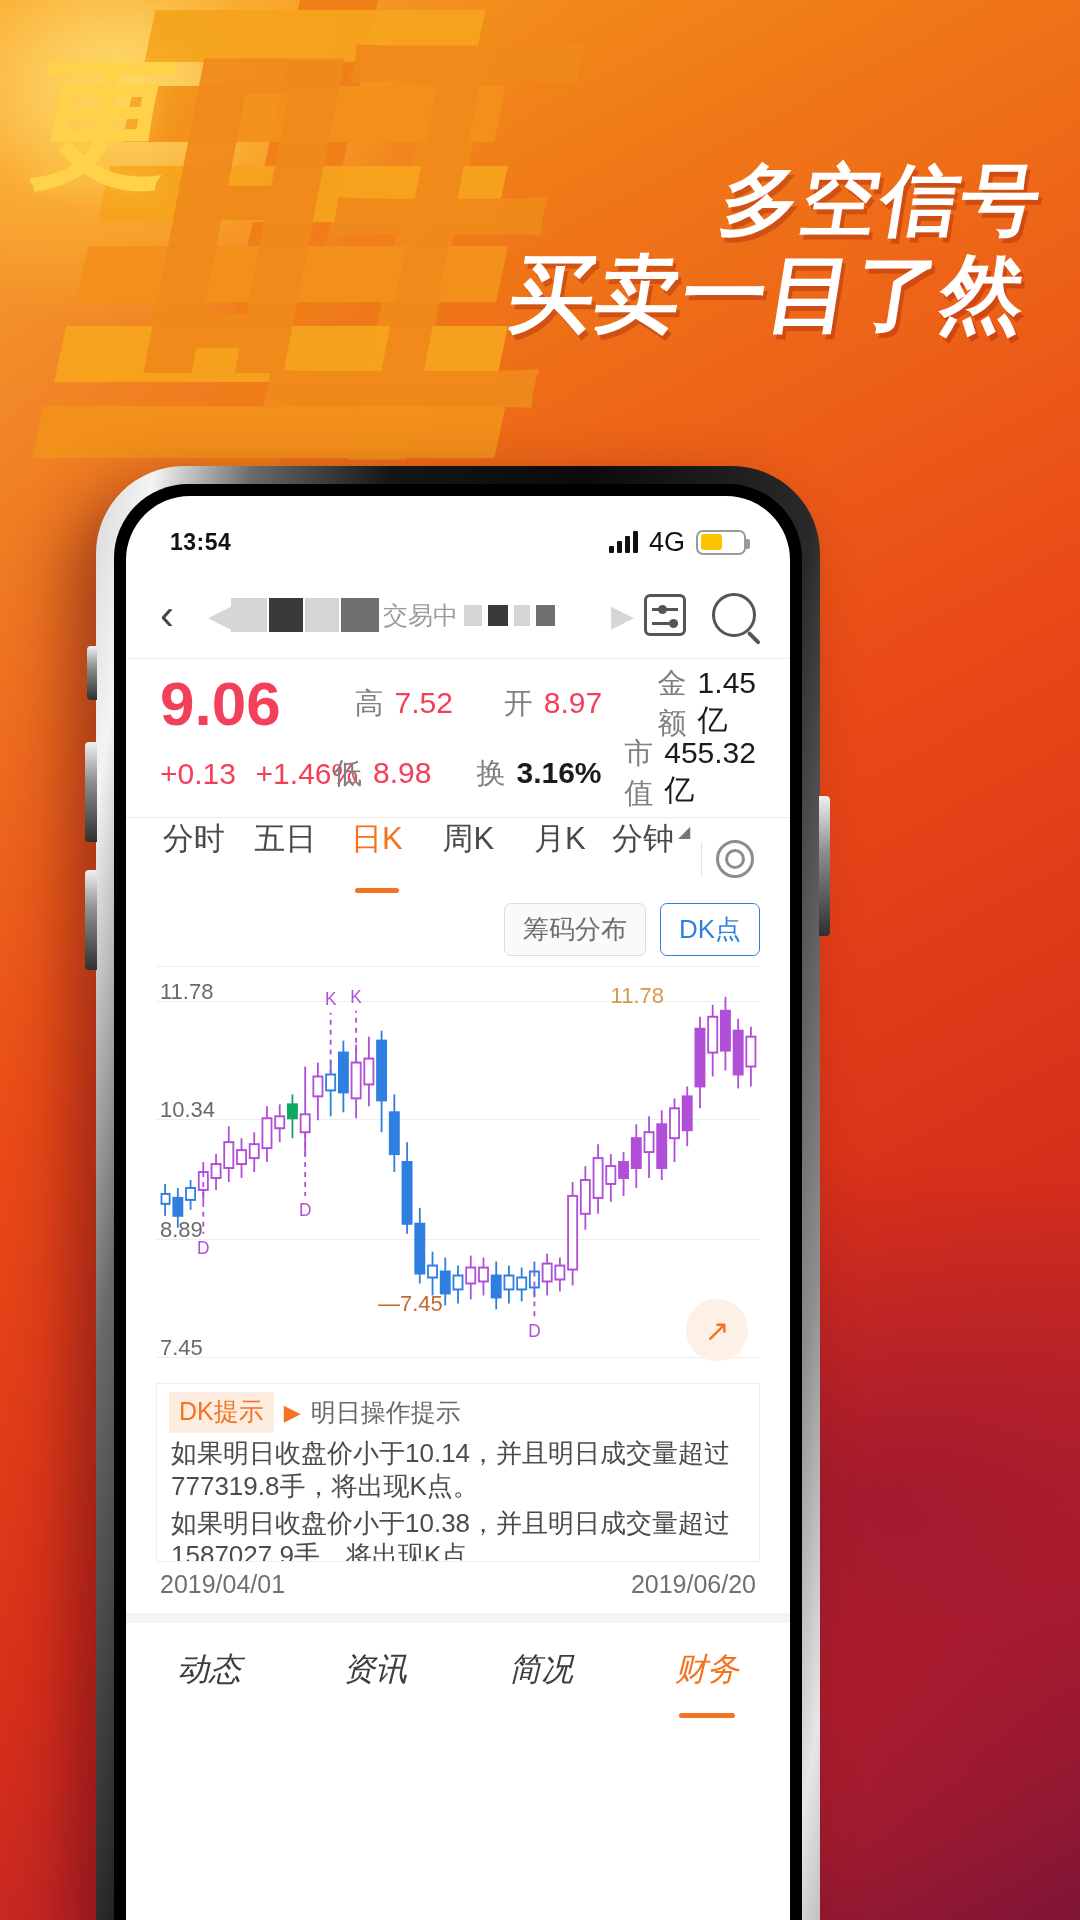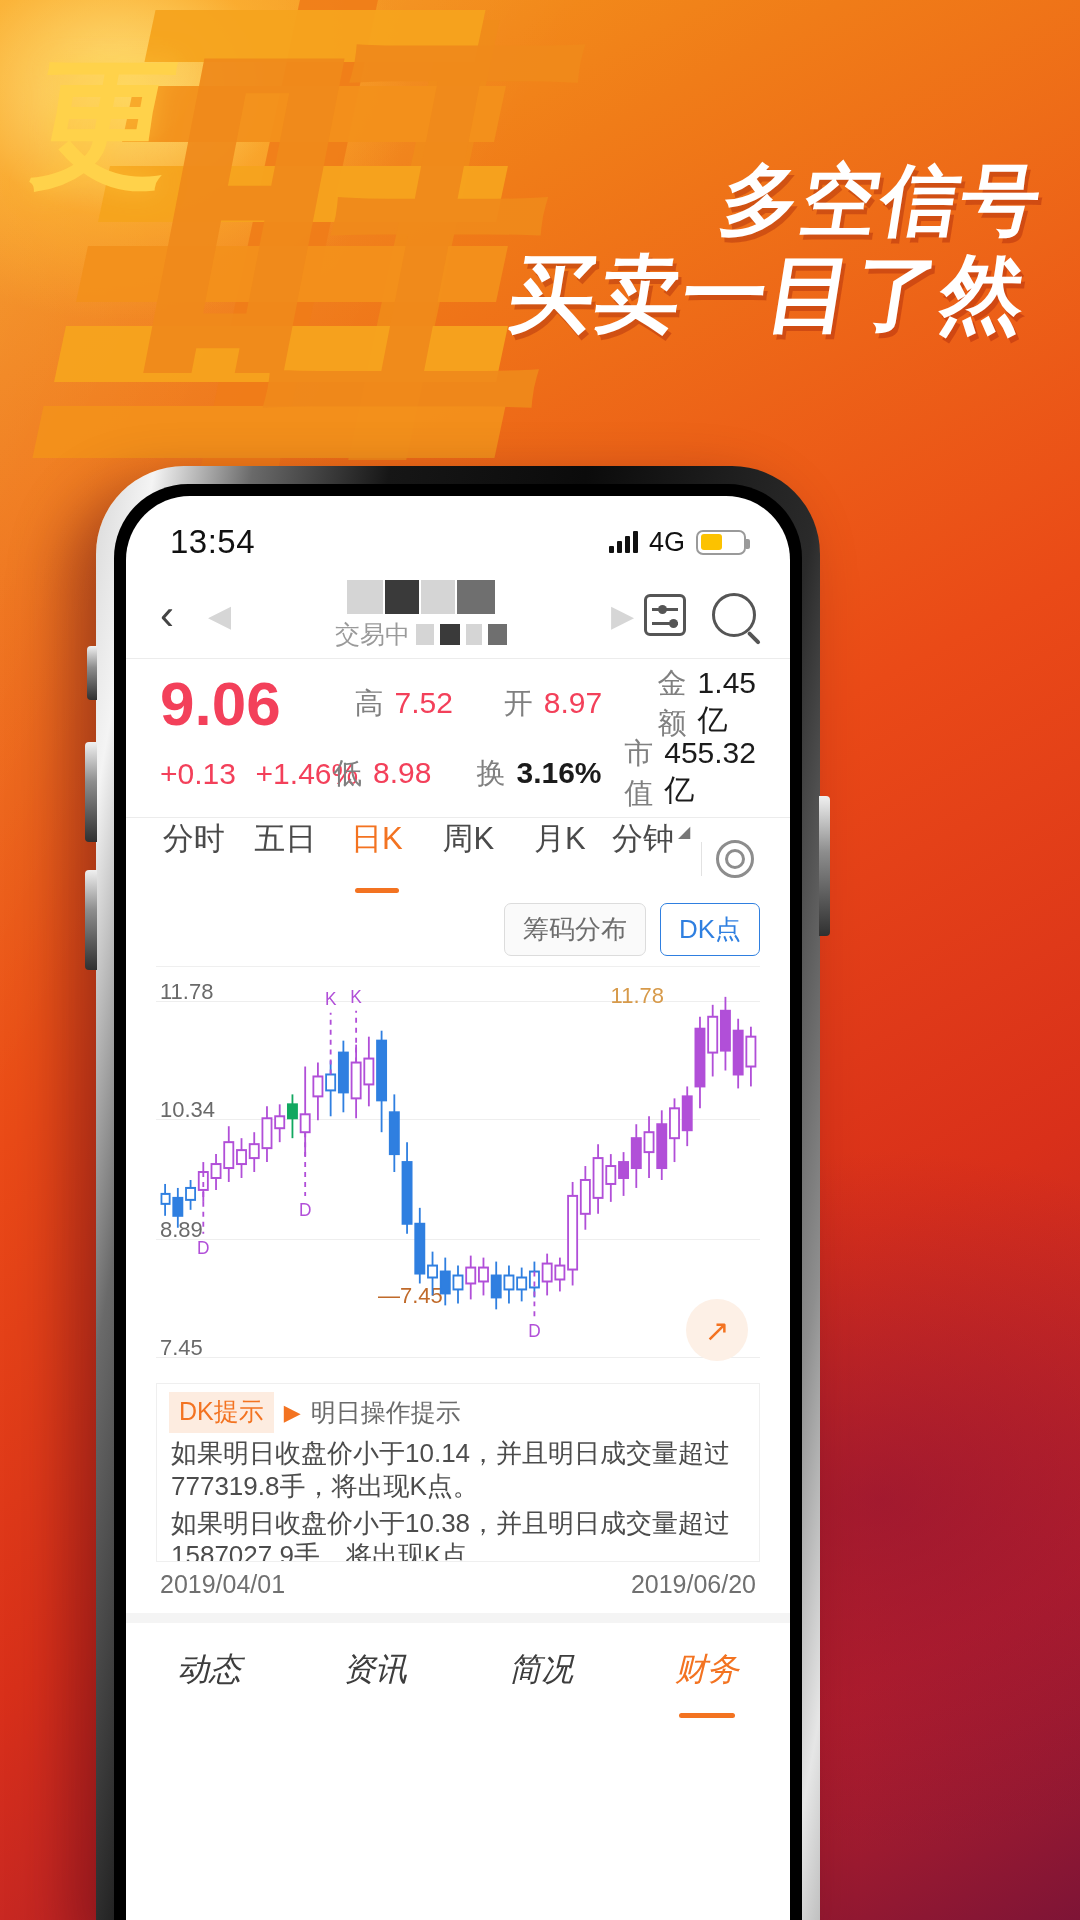--- a/index.html
+++ b/index.html
@@ -92,36 +92,36 @@
   .btn-s1{ left:-9px; top:180px; width:10px; height:54px; }
   .btn-s2{ left:-11px; top:276px; width:12px; height:100px; }
   .btn-s3{ left:-11px; top:404px; width:12px; height:100px; }
   .btn-r1{ right:-10px; top:330px; width:11px; height:140px; border-radius:0 4px 4px 0; }
 
   
   .statusbar{
     height:76px; display:flex; align-items:center;
     justify-content:space-between; padding:16px 44px 0 44px;
   }
-  .sb-time{ font-size:33px; font-weight:normal; color:#111; letter-spacing:.5px;}
+  .sb-time{ font-size:23px; font-weight:bold; color:#111; letter-spacing:.5px;}
   .sb-right{ display:flex; align-items:center; gap:11px; }
   .sig{ display:flex; align-items:flex-end; gap:3px; height:22px;}
   .sig i{ display:block; width:5px; background:#111; border-radius:1px;}
   .sig i:nth-child(1){height:7px;} .sig i:nth-child(2){height:12px;}
   .sig i:nth-child(3){height:17px;} .sig i:nth-child(4){height:22px;}
   .sb-net{ font-size:27px; color:#111; font-weight:500;}
   .batt{ position:relative; width:50px; height:25px; border:2.5px solid #9a9a9a; border-radius:7px; padding:2.5px;}
   .batt i{ display:block; height:100%; background:#fcc200; border-radius:3px; width:52%;}
   .batt::after{ content:""; position:absolute; right:-6px; top:7px; width:4px; height:10px; background:#9a9a9a; border-radius:0 2px 2px 0;}
 
   
   .navbar{ height:86px; display:flex; align-items:center; padding:0 34px; }
   .nav-back{ width:48px; font-size:42px; color:#444; line-height:1; }
   .nav-arrow{ color:#d6d6d6; font-size:30px; }
-  .nav-center{ flex:1; display:flex; flex-direction:column; align-items:center; gap:4px;}
+  .nav-center{ flex:1; display:flex; flex-direction:row; align-items:center; gap:4px;}
   .redact-row{ display:flex; gap:2px;}
   .rb{ height:34px; }
   .rb1{ width:36px; background:#d5d5d5;} .rb2{ width:34px; background:#3a3a3a;}
   .rb3{ width:34px; background:#d5d5d5;} .rb4{ width:38px; background:#6f6f6f;}
   .sub-row{ display:flex; align-items:center; gap:6px;}
   .sub-txt{ font-size:25px; color:#9a9a9a;}
   .rs{ height:21px;}
   .rs1{ width:18px; background:#d5d5d5;} .rs2{ width:20px; background:#3a3a3a;}
   .rs3{ width:16px; background:#d5d5d5;} .rs4{ width:19px; background:#6f6f6f;}
   .nav-icons{ display:flex; align-items:center; gap:26px; margin-left:10px;}
@@ -345,21 +345,21 @@
       <div class="gridline" style="top:152px"></div>
       <div class="gridline" style="top:272px"></div>
       <div class="gridline" style="top:390px"></div>
 
       <div class="axis-lab" style="top:12px">11.78</div>
       <div class="axis-lab" style="top:130px">10.34</div>
       <div class="axis-lab" style="top:250px">8.89</div>
       <div class="axis-lab" style="top:368px">7.45</div>
 
       <div class="hi-lab" style="right:96px; top:16px">11.78</div>
-      <div class="lo-lab" style="left:222px; top:316px">—7.45</div>
+      <div class="lo-lab" style="left:222px; top:324px">—7.45</div>
 
       <svg class="kchart" viewBox="0 0 664 418" preserveAspectRatio="none">
         <g stroke-width="2" fill="none">
 
           <g stroke="#2f7fe0">
             <line x1="10" y1="218" x2="10" y2="250"></line>
                 <rect x="6" y="228" width="9" height="10" fill="#fff"></rect>
             <line x1="24" y1="222" x2="24" y2="262"></line>
                 <rect x="19" y="232" width="10" height="18" fill="#2f7fe0"></rect>
             <line x1="38" y1="214" x2="38" y2="244"></line>

